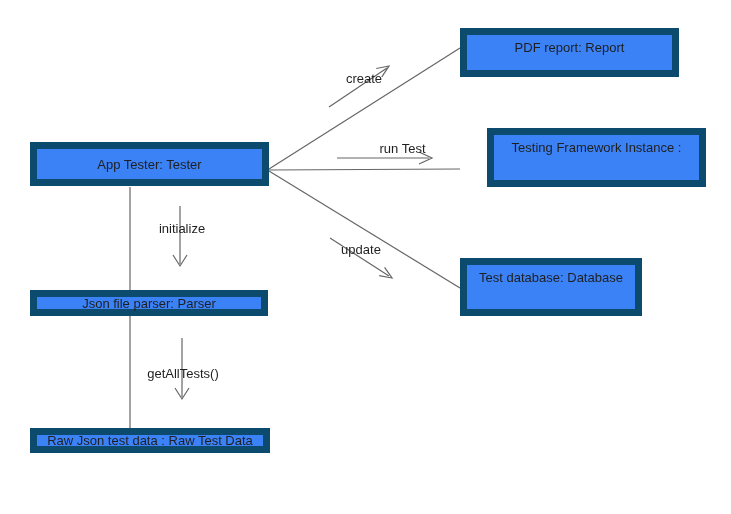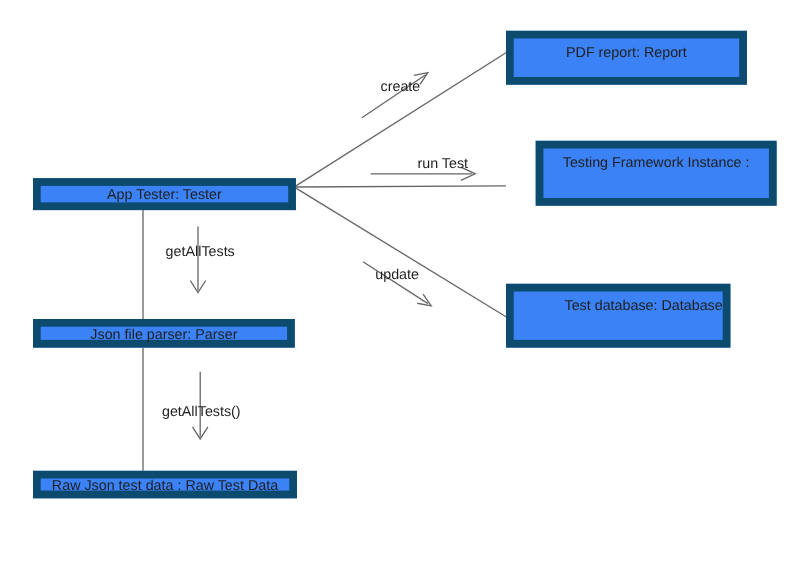--- a/index.html
+++ b/index.html
@@ -33,24 +33,24 @@
     text-align: center;
   }
   .node.v-center {
     display: flex;
     align-items: center;
     justify-content: center;
   }
   .node.v-top {
     padding-top: 5px;
   }
-  .n-app-tester     { left: 30px;  top: 162px; width: 239px; height: 29px; }
+  .n-app-tester     { left: 30px;  top: 142px; width: 239px; height: 44px; }
   .n-pdf-report     { left: 460px; top: 28px;  width: 219px; height: 49px; }
   .n-testing-fw     { left: 460px; top: 128px; width: 219px; height: 59px; margin-left: 27px; }
-  .n-test-database  { left: 460px; top: 258px; width: 204px; height: 58px; text-align: right; }
+  .n-test-database  { left: 460px; top: 258px; width: 182px; height: 58px; }
   .n-json-parser    { left: 30px;  top: 290px; width: 238px; height: 26px; }
   .n-raw-json       { left: 30px;  top: 428px; width: 240px; height: 25px; }
   .msg-label {
     position: absolute;
     font-size: 13px;
     line-height: 14px;
     white-space: nowrap;
     transform: translateX(-50%);
   }
   .l-create        { left: 364px; top: 72px;  }
@@ -110,16 +110,16 @@
     <span>Raw Json test data : Raw Test Data</span>
   </div>
 
   <div class="node v-center n-json-parser">
     <span>Json file parser: Parser</span>
   </div>
 
   <span class="msg-label l-create">create</span>
   <span class="msg-label l-run-test">run Test</span>
   <span class="msg-label l-update">update</span>
-  <span class="msg-label l-initialize">getAllTests</span>
+  <span class="msg-label l-initialize">initialize</span>
   <span class="msg-label l-getalltests">getAllTests()</span>
 
 </div>
 
 </body></html>

